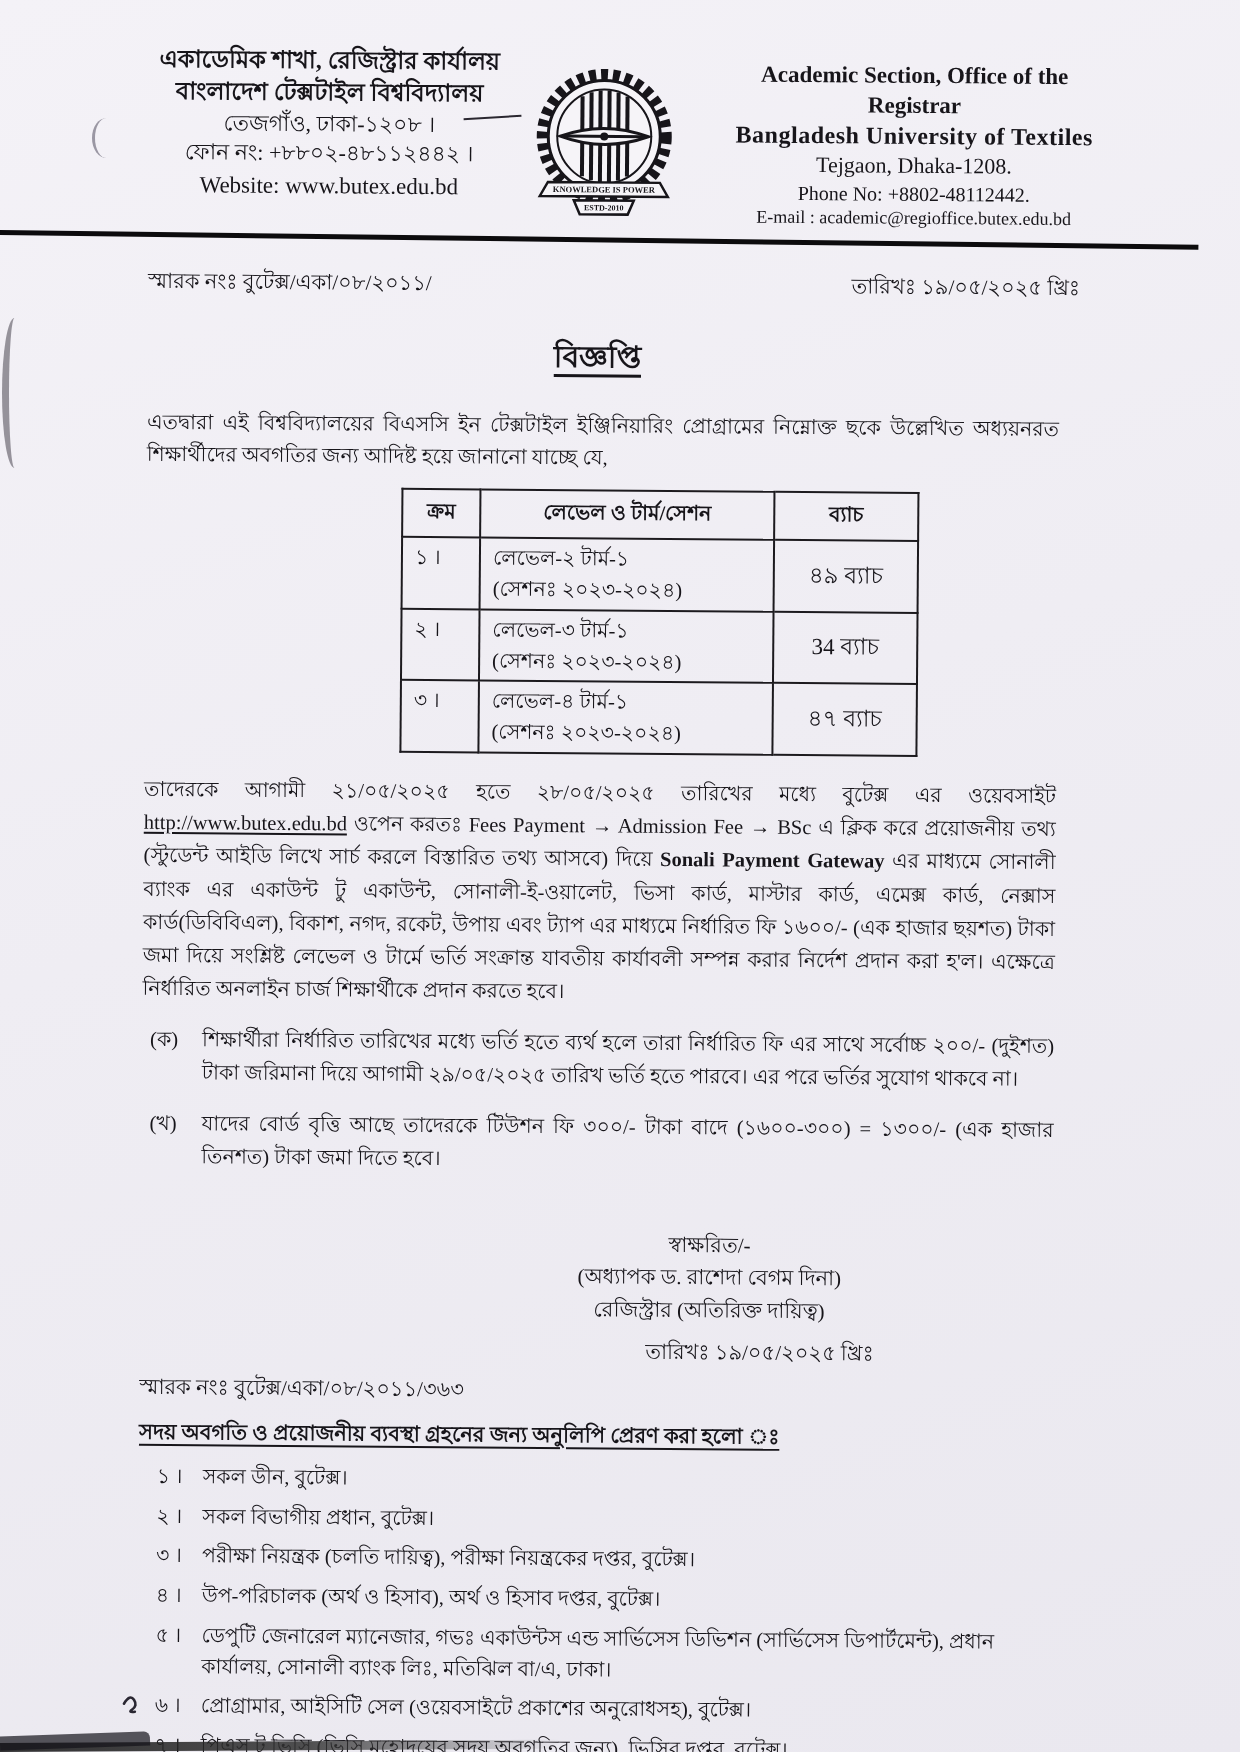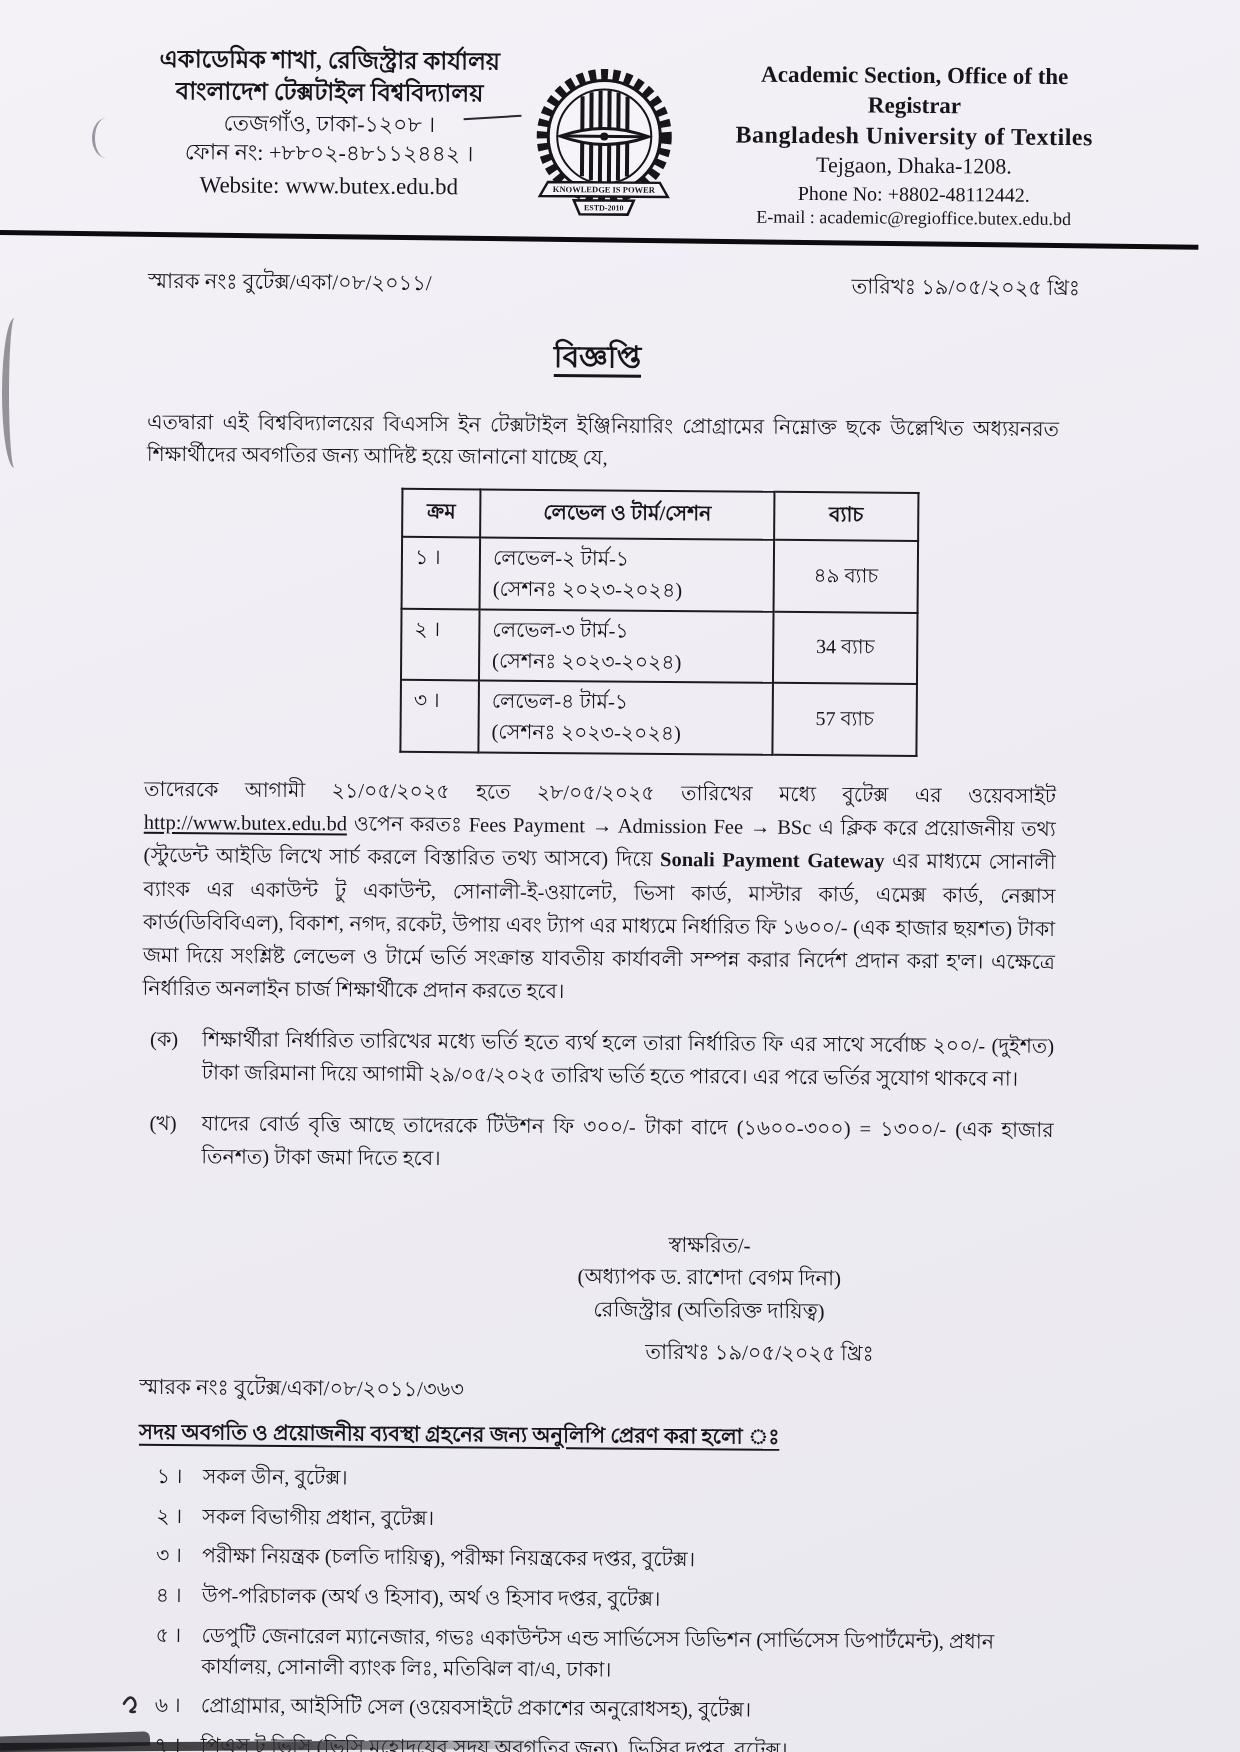--- a/index.html
+++ b/index.html
@@ -42,21 +42,21 @@
   
   .title{text-align:center;margin-top:30px;font-size:30px;font-weight:bold;text-decoration:underline;text-underline-offset:7px;}
   
   .block{padding:0 138px 0 150px;}
   .intro{margin-top:26px;font-size:20.5px;line-height:1.55;text-align:justify;}
   table.lvl{border-collapse:collapse;margin:16px auto 0 255px;font-size:20.5px;}
   table.lvl th,table.lvl td{border:2px solid #1c1a1e;padding:4px 12px;}
   table.lvl th{font-weight:bold;text-align:center;padding:6px 14px;}
   td.c-sl{width:52px;text-align:left;vertical-align:top;padding-top:8px;}
   td.c-lv{width:268px;line-height:1.5;}
-  td.c-bt{width:118px;text-align:center;font-size:20px;}
+  td.c-bt{width:118px;text-align:center;font-size:23px;}
   .para{margin-top:22px;font-size:20.5px;line-height:1.62;text-align:justify;}
   .para .url{text-decoration:underline;text-underline-offset:3px;}
   .para .b{font-weight:bold;}
   .clause{display:flex;margin-top:18px;font-size:20.5px;line-height:1.6;}
   .clause .lab{width:52px;flex:none;padding-left:8px;}
   .clause .txt{flex:1;text-align:justify;}
   
   .signatory{margin:52px 178px 0 auto;width:330px;text-align:center;line-height:1.55;font-size:21px;}
   .signatory .dt{margin-top:10px;text-align:right;font-size:21px;}
   
@@ -165,21 +165,21 @@
             <div>(সেশনঃ ২০২৩-২০২৪)</div>
           </td>
           <td class="c-bt">34 ব্যাচ</td>
         </tr>
         <tr>
           <td class="c-sl">৩ ।</td>
           <td class="c-lv">
             <div>লেভেল-৪ টার্ম-১</div>
             <div>(সেশনঃ ২০২৩-২০২৪)</div>
           </td>
-          <td class="c-bt">57 ব্যাচ</td>
+          <td class="c-bt">৪৭ ব্যাচ</td>
         </tr>
       </tbody>
         </table>
 
       
       <div class="para"><span>তাদেরকে আগামী ২১/০৫/২০২৫ হতে ২৮/০৫/২০২৫ তারিখের মধ্যে বুটেক্স এর ওয়েবসাইট </span><span class="url">http://www.butex.edu.bd</span><span> ওপেন করতঃ Fees Payment → Admission Fee → BSc এ ক্লিক করে প্রয়োজনীয় তথ্য (স্টুডেন্ট আইডি লিখে সার্চ করলে বিস্তারিত তথ্য আসবে) দিয়ে </span><span class="b">Sonali Payment Gateway</span><span> এর মাধ্যমে সোনালী ব্যাংক এর একাউন্ট টু একাউন্ট, সোনালী-ই-ওয়ালেট, ভিসা কার্ড, মাস্টার কার্ড, এমেক্স কার্ড, নেক্সাস কার্ড(ডিবিবিএল), বিকাশ, নগদ, রকেট, উপায় এবং ট্যাপ এর মাধ্যমে নির্ধারিত ফি ১৬০০/- (এক হাজার ছয়শত) টাকা জমা দিয়ে সংশ্লিষ্ট লেভেল ও টার্মে ভর্তি সংক্রান্ত যাবতীয় কার্যাবলী সম্পন্ন করার নির্দেশ প্রদান করা হ'ল। এক্ষেত্রে নির্ধারিত অনলাইন চার্জ শিক্ষার্থীকে প্রদান করতে হবে।</span></div>
 
       
       <div class="clause">
         <div class="lab">(ক)</div>

